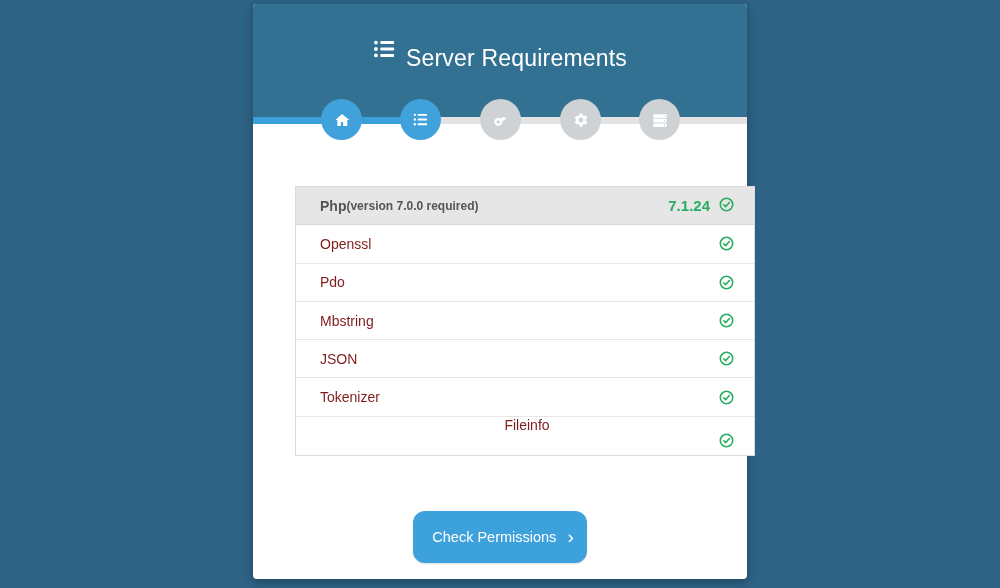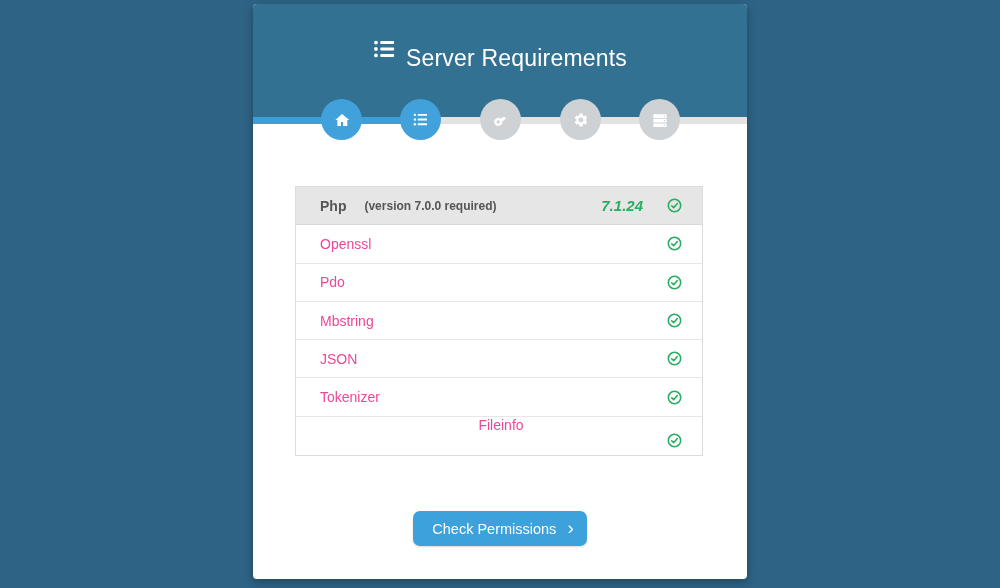--- a/index.html
+++ b/index.html
@@ -47,51 +47,51 @@
   .step svg { display:block; }
   .step-1 { left:68px; }
   .step-2 { left:147px; }
   .step-3 { left:227px; }
   .step-4 { left:307px; }
   .step-5 { left:386px; }
   .key-tilt { transform:rotate(-35deg); display:flex; }
 
   .req-panel {
     position:absolute; left:42px; top:182px;
-    width:408px;
+    width:460px;
     border:1px solid #dcdcdc;
     box-sizing:border-box;
     background:#fff;
   }
   .req-row {
     height:38.3px;
     display:flex; align-items:center;
     padding:0 20px 0 24px;
     border-bottom:1px solid #e7e7e7;
     background:#ffffff;
     box-sizing:border-box;
   }
   .req-row:last-child { border-bottom:none;flex-direction:column; }
   .req-row.head {
     background:#e6e6e6;
     border-bottom:1px solid #d8d8d8;
   }
-  .req-label { font-size:14px; color:#ec4899; }
+  .req-label { font-size:14px; color:#7f1d1d; }
   .req-row.head .php-name { font-size:14px; font-weight:bold; color:#555555; }
-  .req-row.head .php-note { font-size:12px; font-weight:bold; color:#555555; margin-left:18px; }
-  .row-right { margin-left:auto; display:flex; align-items:center; gap:24px;font-style:italic; }
+  .req-row.head .php-note { font-size:12px; font-weight:bold; color:#555555; margin-left:0; }
+  .row-right { margin-left:auto; display:flex; gap:9px; }
   .php-version { color:#27ae60; font-weight:bold; font-size:15px; }
   .check-icon svg { display:block; }
 
   .primary-btn {
     position:absolute; left:50%; transform:translateX(-50%);
     top:507px;
-    width:174px; height:35px;
+    width:174px; height:52px;
     background:#3da2dc;
-    border:none; border-radius:7px;
+    border:none; border-radius:12px;
     color:#ffffff; font-size:14.5px;
     font-family:"Liberation Sans", sans-serif;
     display:flex; align-items:center; justify-content:center; gap:11px;
     cursor:pointer;
     box-shadow:0 1px 2px rgba(0,0,0,0.15);
     padding-left:12px;
   }
   .primary-btn .chev { font-size:19px; line-height:1; margin-top:-2px; }
 </style>
 </head>

